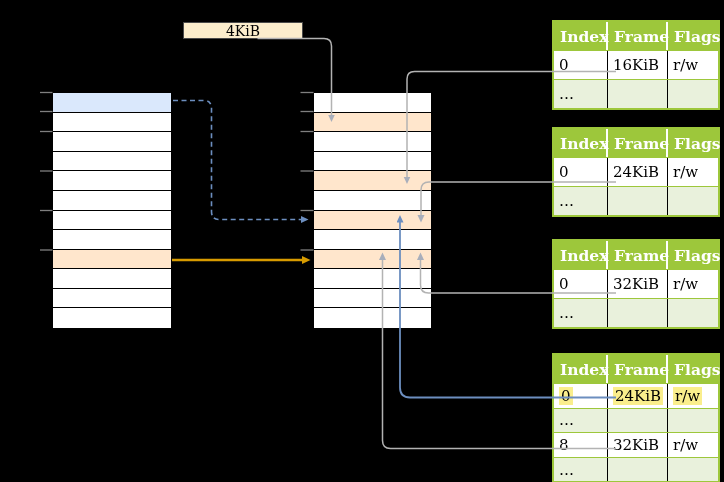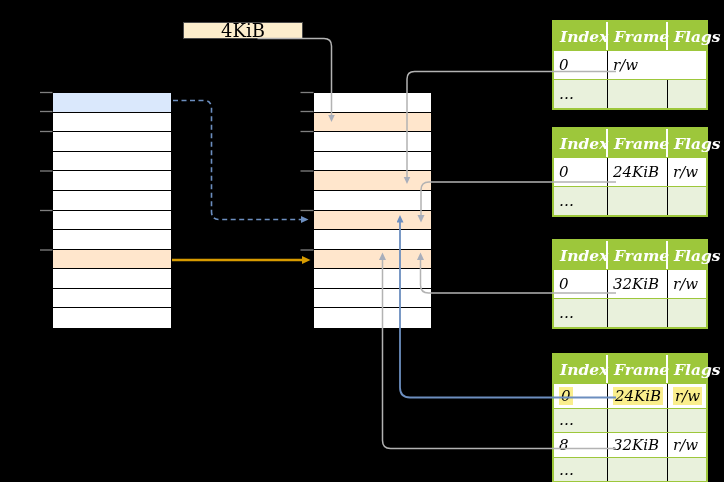--- a/index.html
+++ b/index.html
@@ -14,25 +14,25 @@
   .mem-row:last-child{border-bottom:none;}
   .c-blue{background:#DAE8FC;}
   .c-orange{background:#FFE6CC;}
   #vmem{left:52px;top:92px;width:120px;height:237px;}
   #pmem{left:313px;top:92px;width:119px;height:237px;}
   
   .frame-box{
     position:absolute;left:183px;top:22px;width:120px;height:17px;
     background:#FCEDCC;border:1px solid #4a4a4a;box-sizing:border-box;
     display:flex;align-items:center;justify-content:center;
-    font-size:18px;color:#000;line-height:1;
+    font-size:14px;color:#000;line-height:1;
   }
   
-  .pt{position:absolute;left:552px;width:156px;background:#fff;
-      border:2px solid #9DC73B;box-sizing:border-box;font-style:italic;}
+  .pt{position:absolute;left:552px;width:168px;background:#fff;
+      border:2px solid #9DC73B;box-sizing:border-box;}
   #pt1{top:20px;} #pt2{top:127px;} #pt3{top:239px;} #pt4{top:353px;}
   .pt-head{display:grid;grid-template-columns:54px 60px 1fr;height:28px;
            background:#9DC73B;color:#fff;font-weight:bold;font-size:15.5px;}
   .pt-head .cell{display:flex;align-items:center;padding-left:6px;
                  border-right:2px solid #fff;box-sizing:border-box;}
   .pt-head .cell:last-child{border-right:none;text-align:right;}
   .pt-row{display:grid;grid-template-columns:54px 60px 1fr;height:28px;
           border-top:1.6px solid #9DC73B;font-size:15px;color:#000;background:#fff;}
   .pt.small .pt-row{height:23.6px;}
   .pt-row.dots{background:#E9F1DC;}
@@ -83,20 +83,21 @@
   </div>
 
   <div class="pt" id="pt1">
     <div class="pt-head">
       <div class="cell">Index</div>
       <div class="cell">Frame</div>
       <div class="cell">Flags</div>
     </div>
     <div class="pt-row">
       <div class="cell">0</div>
+      <div class="cell">16KiB</div>
       <div class="cell">r/w</div>
     </div>
     <div class="pt-row dots">
       <div class="cell">…</div>
       <div class="cell"></div>
       <div class="cell"></div>
     </div>
   </div>
 
   <div class="pt" id="pt2">

